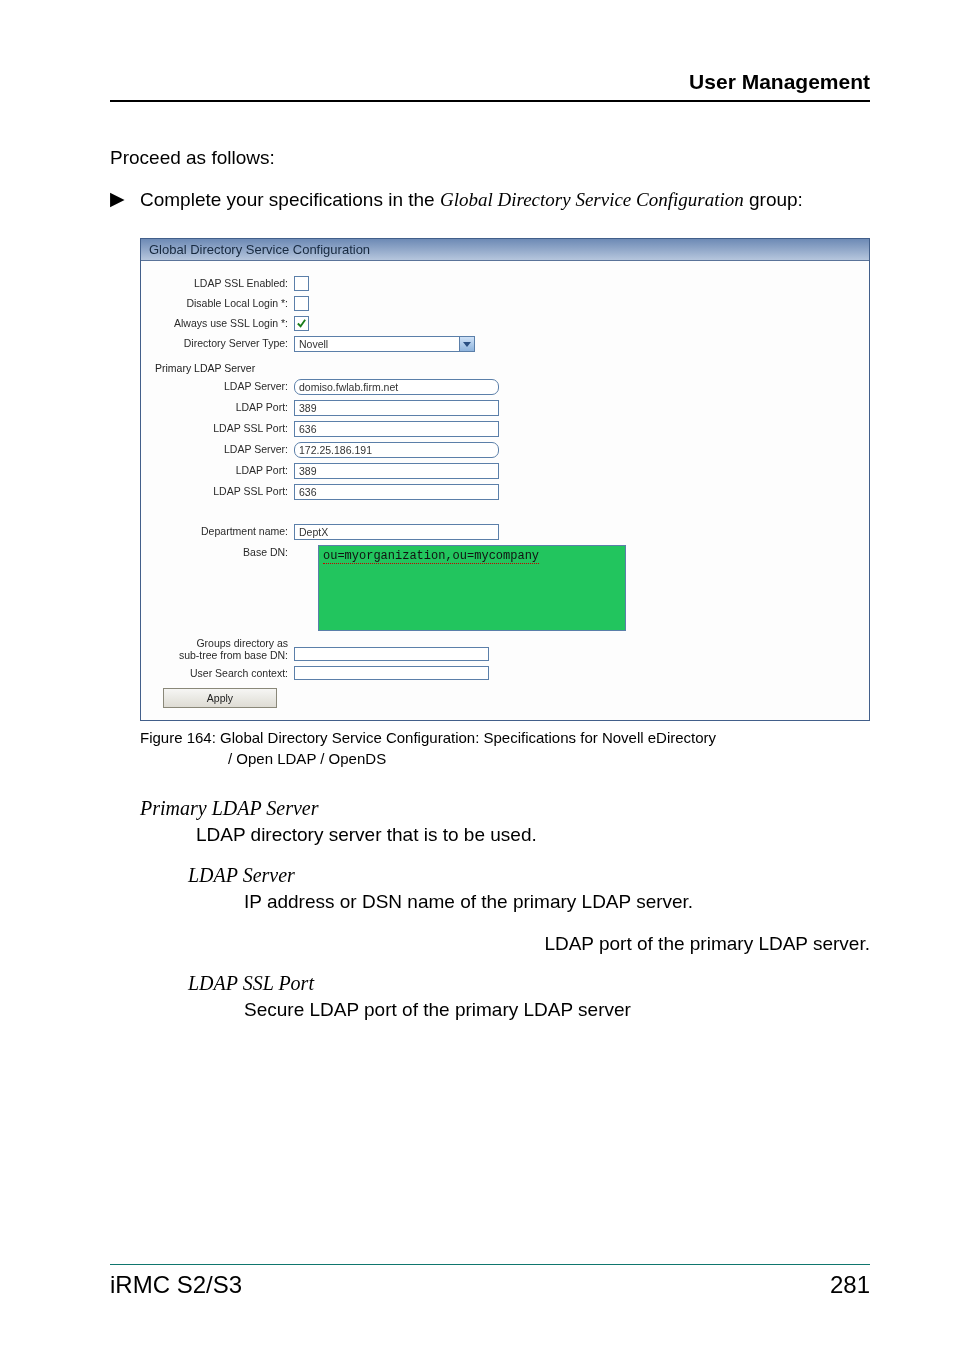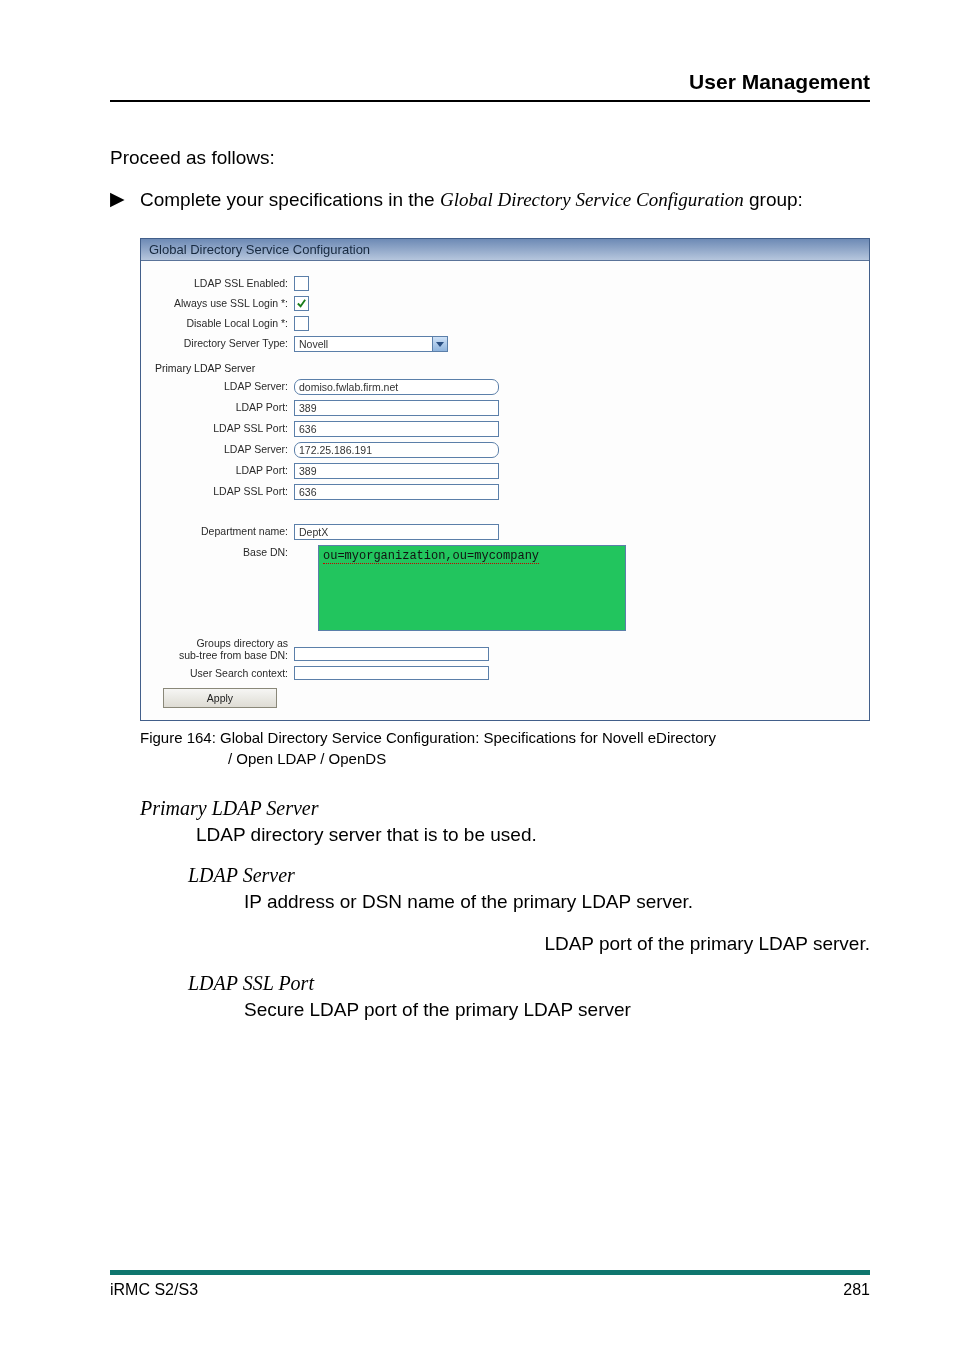--- a/index.html
+++ b/index.html
@@ -94,21 +94,21 @@
     padding: 1px 4px;
     color: #333;
     font-family: Tahoma, sans-serif;
   }
   .text-input.server { width: 195px; border-radius: 7px; }
   .text-input.port   { width: 195px; }
   .text-input.dept   { width: 195px; }
   .select-box {
     border: 1px solid #5b7fa9;
     background: #fff;
-    width: 154px;
+    width: 181px;
     height: 16px;
     box-sizing: border-box;
     display: flex;
     align-items: center;
     justify-content: space-between;
     padding: 0 0 0 4px;
     font-size: 10.5px;
     color: #333;
   }
   .select-arrow {
@@ -176,23 +176,23 @@
     font-size: 19px;
   }
   .term { font-style: italic; font-family: "Times New Roman", serif; font-size: 20px; }
   .def-body { margin: 2px 0 16px 56px; line-height: 1.35; }
   .sub-block { margin-left: 48px; }
   .footer {
     position: absolute;
     bottom: 50px;
     left: 110px;
     right: 84px;
-    border-top: 5px solid #0f766e;
+    border-top: 1px solid #0f766e;
     padding-top: 6px;
-    font-size: 16px;
+    font-size: 24px;
     display: flex;
     justify-content: space-between;
   }
 </style>
 </head>
 <body>
 
 <div class="page">
 
   <div class="header-title">User Management</div>
@@ -206,35 +206,35 @@
     </div>
   </div>
 
   <div class="figure-wrap">
     <div class="fig-titlebar">Global Directory Service Configuration</div>
     <div class="fig-body">
 
 
       <div class="form-row">
         <div class="form-label">LDAP SSL Enabled:</div>
+        <div class="checkbox-cell"></div>
+      </div>
+
+      <div class="form-row">
+        <div class="form-label">Disable Local Login *:</div>
         <div class="checkbox-cell"></div>
       </div>
 
       <div class="form-row">
         <div class="form-label">Always use SSL Login *:</div>
         <div class="checkbox-cell">
           <svg class="check-mark" viewBox="0 0 12 12">
               <polyline points="2,6 5,9 10,2" fill="none" stroke="#1a7d1a" stroke-width="2"></polyline>
             </svg>
         </div>
-      </div>
-
-      <div class="form-row">
-        <div class="form-label">Disable Local Login *:</div>
-        <div class="checkbox-cell"></div>
       </div>
 
       <div class="form-row">
         <div class="form-label">Directory Server Type:</div>
         <div class="select-box">
           <span>Novell</span>
           <span class="select-arrow">
               <span class="chevron"></span>
             </span>
         </div>

